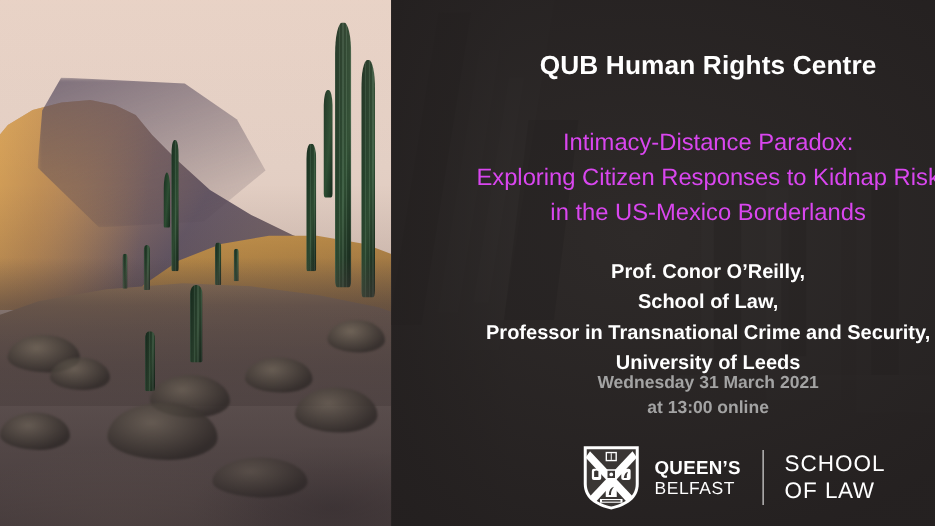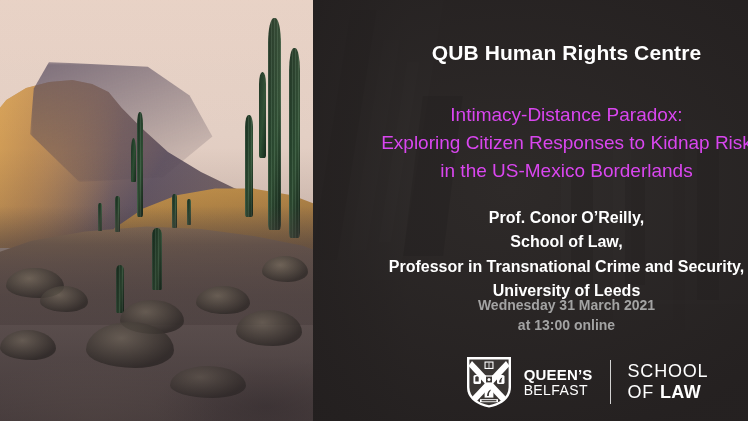--- a/index.html
+++ b/index.html
@@ -247,21 +247,21 @@
   }
   .sol {
     text-align: left;
     line-height: 1.18;
     color: #ffffff;
     font-size: 18px;
     font-weight: 300;
     letter-spacing: 0.8px;
   }
   .sol .l1, .sol .l2 { display: block; }
-  .sol .law { font-weight: bold; letter-spacing: 0.4px; }
+  .sol .law { font-weight: normal; letter-spacing: 0.4px; }
 </style>
 </head>
 <body>
 
 <div id="poster">
 
   <div class="photo">
     <div class="sky"></div>
     <div class="mtn-far"></div>
     <div class="mtn-ridge"></div>

